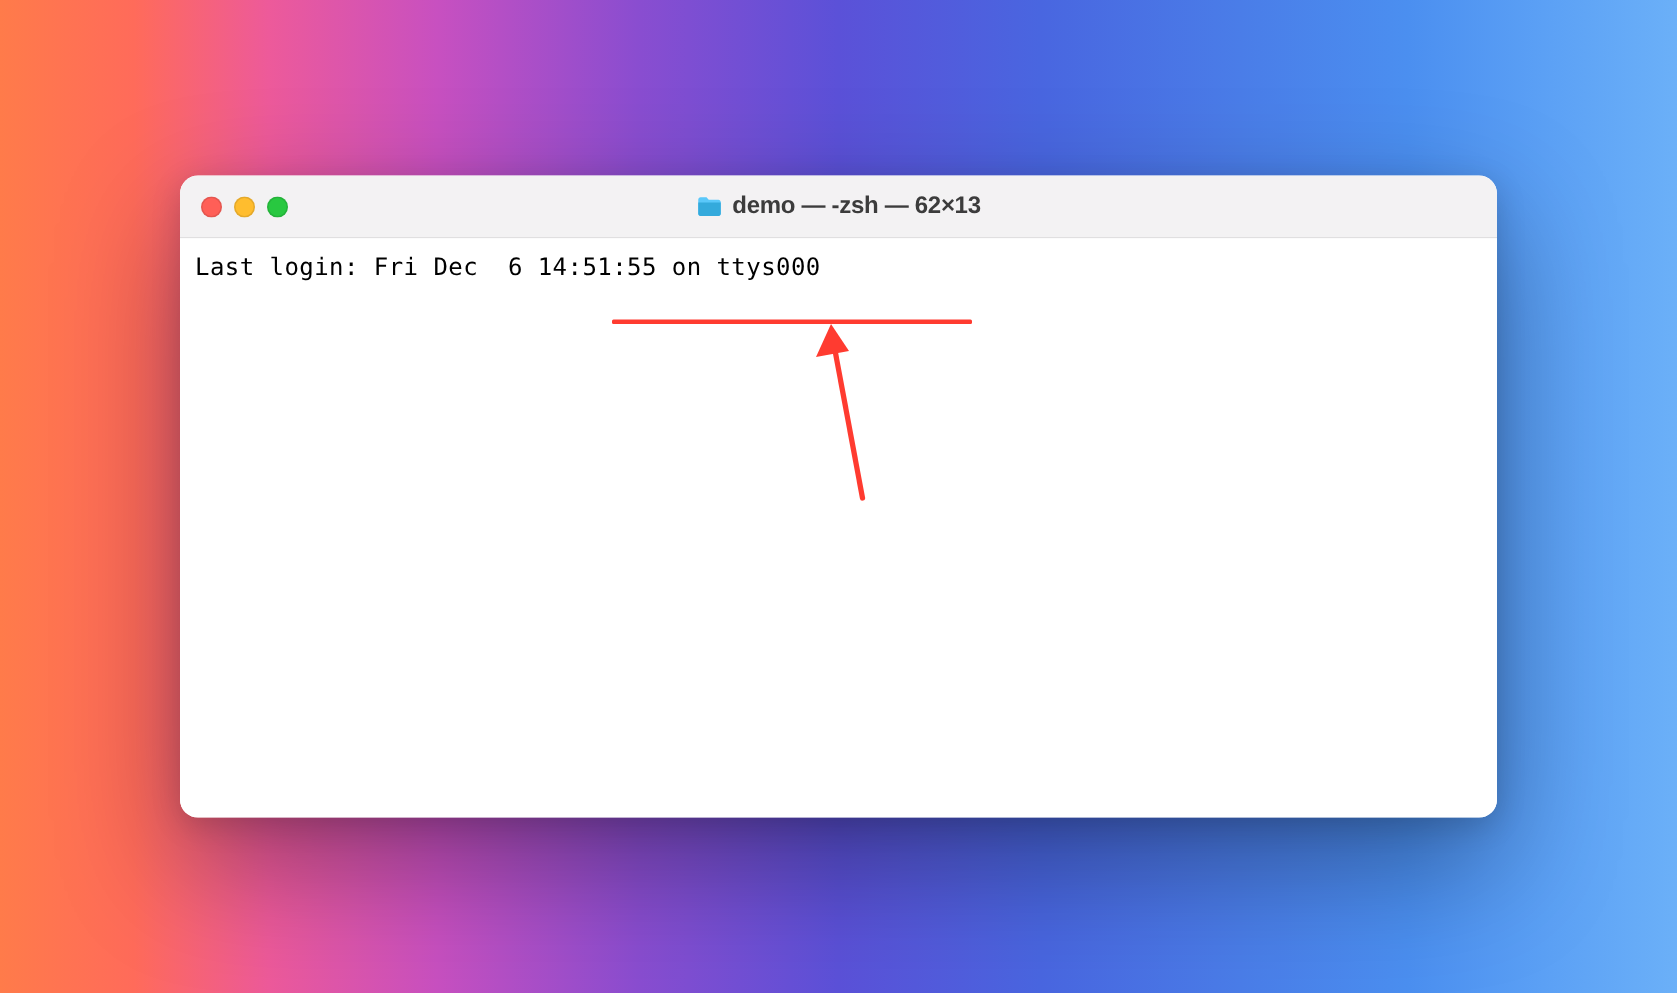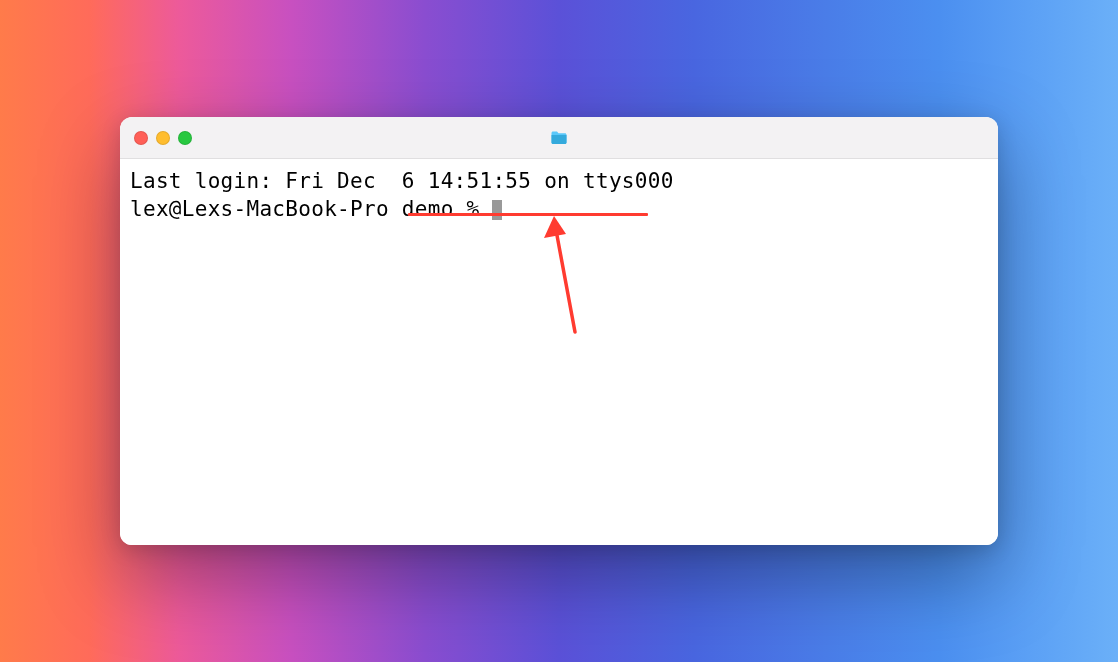--- a/index.html
+++ b/index.html
@@ -103,21 +103,21 @@
       font-weight: 600;
       color: #3c3c3c;
       letter-spacing: -0.2px;
     }
 
     .terminal-body {
       flex: 1;
       background: #ffffff;
       padding: 8px 10px;
       font-family: "SF Mono", "Menlo", "Monaco", "Consolas", monospace;
-      font-size: 21px;
+      font-size: 16px;
       line-height: 1.35;
       color: #000000;
       position: relative;
       letter-spacing: 0.3px;
     }
 
     .term-line {
       white-space: pre;
     }
 
@@ -168,26 +168,26 @@
     <div class="traffic-lights">
       <div class="traffic-light close-light"></div>
       <div class="traffic-light minimize-light"></div>
       <div class="traffic-light maximize-light"></div>
     </div>
     <div class="title-content">
       <svg class="folder-icon-svg" viewBox="0 0 18 16">
         <path d="M1.5 3 C1.5 2.2 2.2 1.5 3 1.5 L7 1.5 L8.5 3.2 L15 3.2 C15.8 3.2 16.5 3.9 16.5 4.7 L16.5 12.5 C16.5 13.3 15.8 14 15 14 L3 14 C2.2 14 1.5 13.3 1.5 12.5 Z" fill="#5ac8fa"></path>
         <path d="M1.5 5 L16.5 5 L16.5 12.5 C16.5 13.3 15.8 14 15 14 L3 14 C2.2 14 1.5 13.3 1.5 12.5 Z" fill="#34aadc"></path>
       </svg>
+      <span class="window-title">demo — -zsh — 62×13</span>
     </div>
   </div>
 
   <div class="terminal-body">
     <div class="term-line">Last login: Fri Dec  6 14:51:55 on ttys000</div>
-    <div class="term-line"><span>lex@Lexs-MacBook-Pro demo % </span><span class="cursor"></span></div>
 
     <div class="annotation-layer">
       <div class="underline-annot" style="left:288px; top:54px; width:240px;"></div>
       <svg class="arrow-annot" style="left:410px; top:53px; width:60px; height:125px;">
         <line x1="45" y1="120" x2="26" y2="18" stroke="#ff3b30" stroke-width="3.5" stroke-linecap="round"></line>
         <polygon points="24,4 14,26 36,22" fill="#ff3b30"></polygon>
       </svg>
     </div>
   </div>
 

